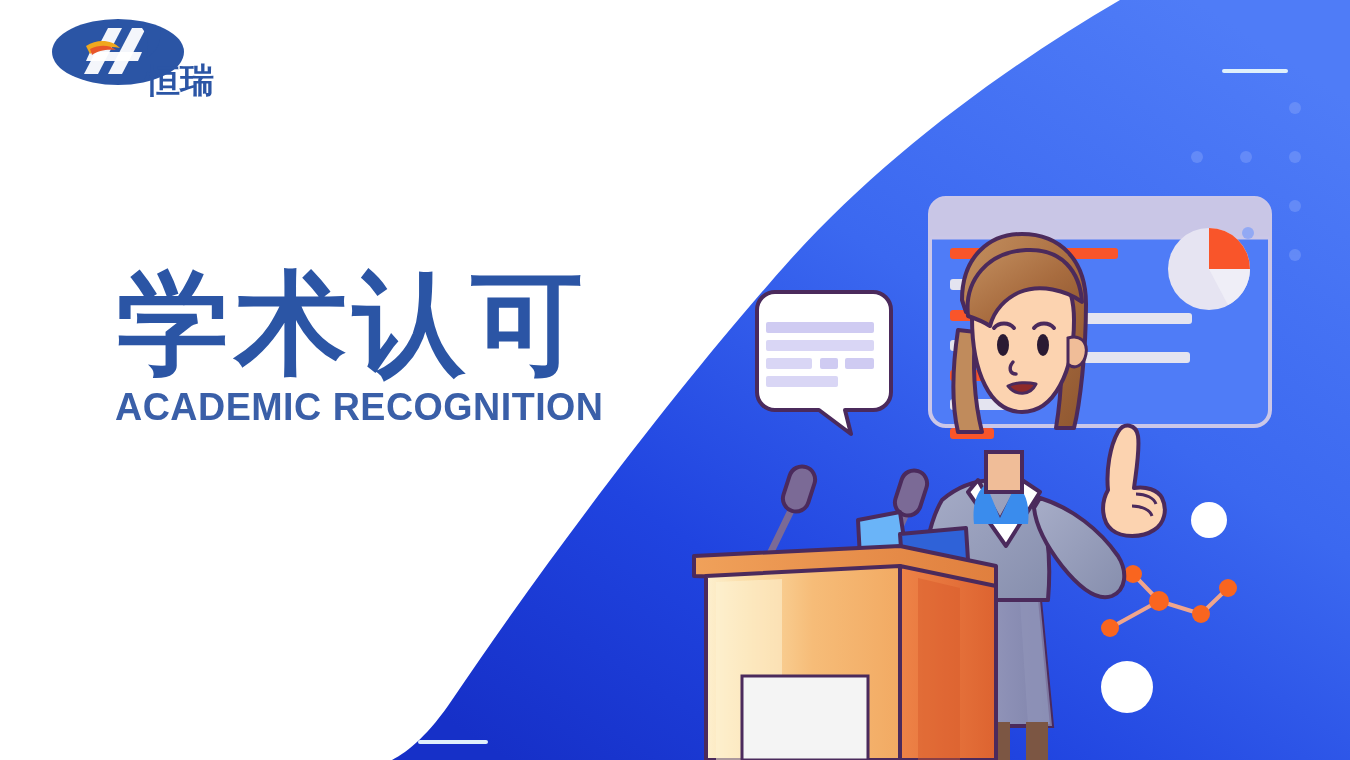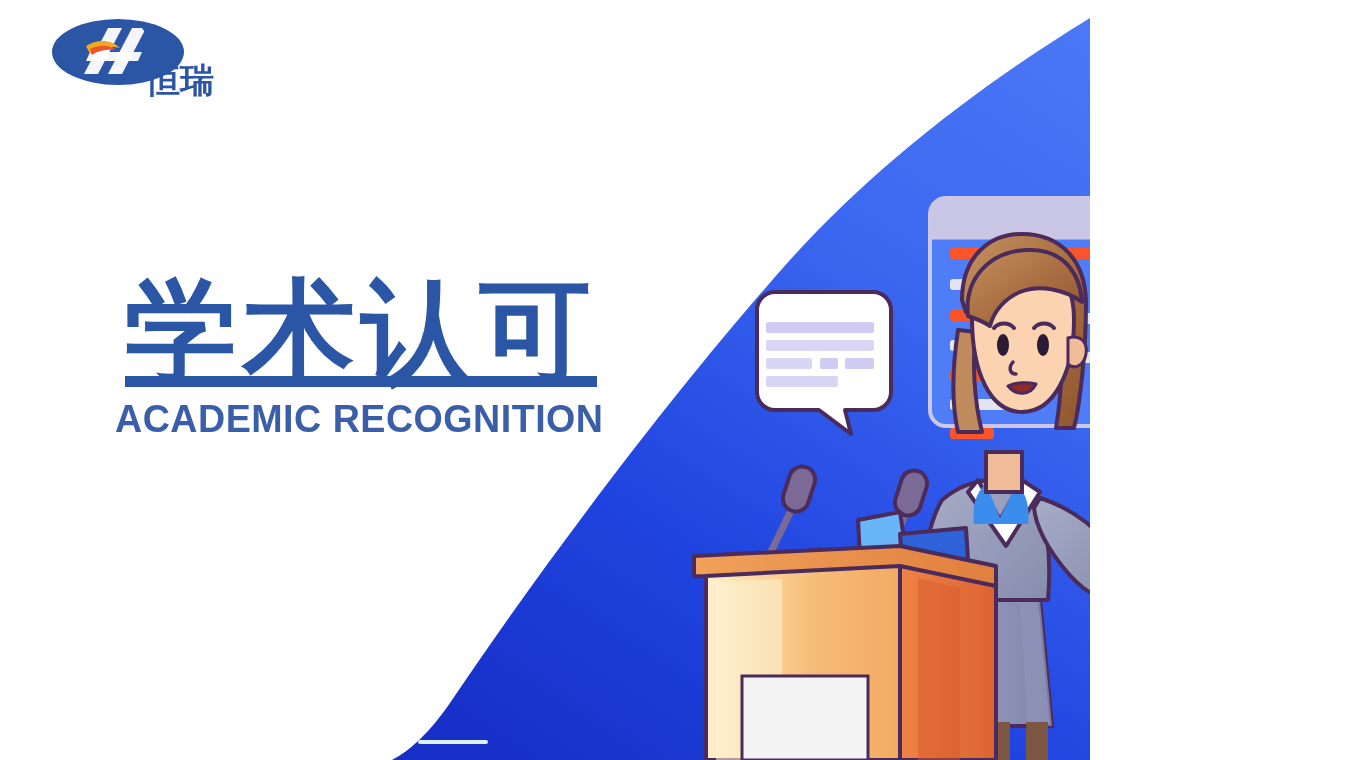--- a/index.html
+++ b/index.html
@@ -3,21 +3,21 @@
 <meta charset="utf-8">
 <title>Academic Recognition</title>
 <style>
   html,body{margin:0;padding:0;background:#fff;}
   body{
     font-family:"Liberation Sans","DejaVu Sans",sans-serif;
     -webkit-font-smoothing:antialiased;
   }
   #stage{
     position:relative;
-    width:1090px;height:760px;
+    width:1350px;height:760px;
     background:#ffffff;
     overflow:hidden;
   }
 
   
   .bg-shape{
     position:absolute;inset:0;
     width:1350px;height:760px;
     pointer-events:none;
   }
@@ -27,29 +27,28 @@
     position:absolute;left:46px;top:14px;
     width:175px;height:86px;
   }
 
   
   .headline{
     position:absolute;left:113px;top:262px;
     width:600px;
   }
   .headline .cn{
-    margin:12px;
+    margin:4px;
     font-size:112px;
     line-height:1.02;
     font-weight:700;
     color:#2b55a5;
     letter-spacing:6px;
     font-family:"DejaVu Sans","Liberation Sans",sans-serif;
     white-space:nowrap;
-    text-decoration:underline;
   }
   .headline .en{
     margin:8px 0 0 2px;
     font-size:38px;
     font-weight:700;
     color:#3a5fa8;
     letter-spacing:0.5px;
     line-height:1;
     font-family:"Liberation Sans",sans-serif;
     white-space:nowrap;

